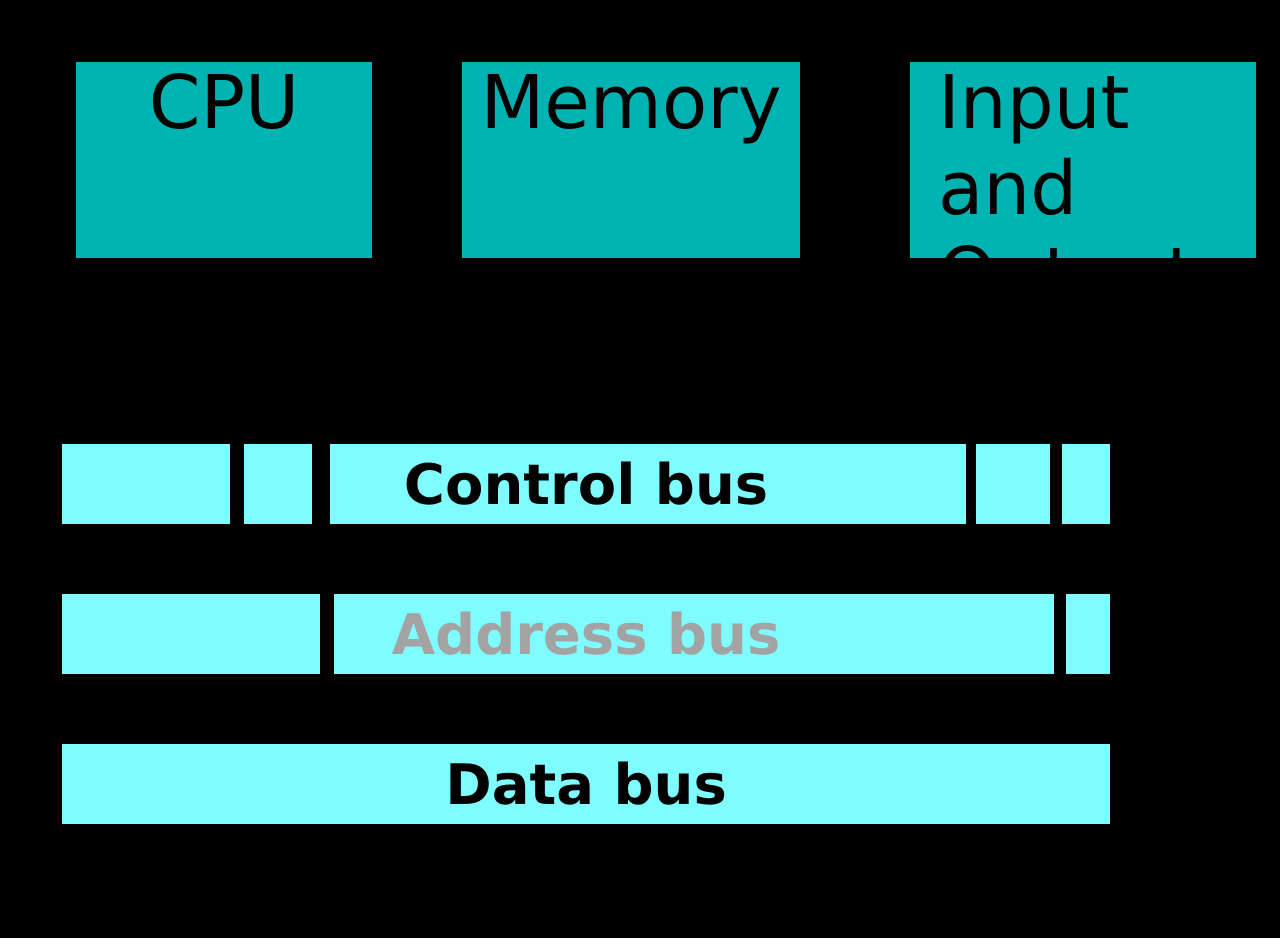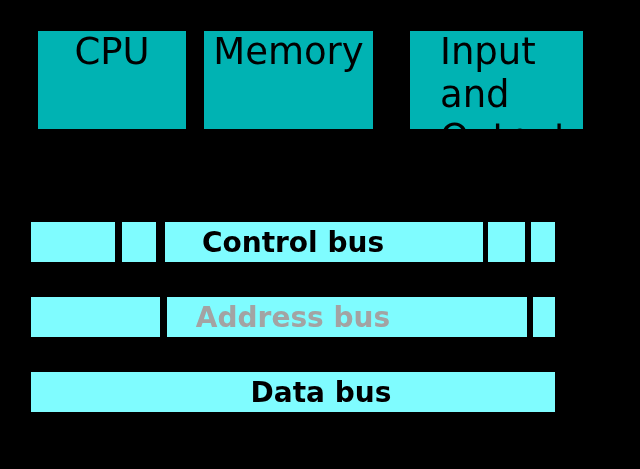--- a/index.html
+++ b/index.html
@@ -30,25 +30,26 @@
     line-height: 1.16;
     white-space: pre-line;
   }
   .component-box.center-label {
     justify-content: center;
     text-align: center;
   }
   .component-box.left-label {
     justify-content: flex-start;
     text-align: left;
-    padding-left: 30px;
+    padding-left: 14px;
+    margin-left: 45px;
   }
 
   #box-cpu    { left: 38px;  top: 31px; width: 148px; height: 98px; }
-  #box-memory { left: 204px; top: 31px; width: 169px; height: 98px; }
+  #box-memory { left: 231px; top: 31px; width: 169px; height: 98px; }
   #box-io     { left: 410px; top: 31px; width: 173px; height: 98px; }
 
   
   .bus-row {
     position: absolute;
     left: 31px;
     width: 524px;
     height: 40px;
     font-weight: bold;
   }
@@ -113,16 +114,16 @@
         <div class="bus-segment" style="left: 136px; width: 360px; background: rgb(127, 252, 255);"></div>
         <div class="bus-segment" style="left: 502px; width: 22px; background: rgb(127, 252, 255);"></div>
       </div>
     <div class="bus-label" style="color: #a3a3a3;">Address bus</div>
   </div>
 
   <div class="bus-row" id="bus-data">
     <div class="bus-segments">
         <div class="bus-segment" style="left: 0px; width: 524px; background: rgb(127, 252, 255);"></div>
       </div>
-    <div class="bus-label" style="color: rgb(0, 0, 0); padding-left: 28px;">Data bus</div>
+    <div class="bus-label" style="color: rgb(0, 0, 0);">Data bus</div>
   </div>
 
 </div>
 
 </body></html>

